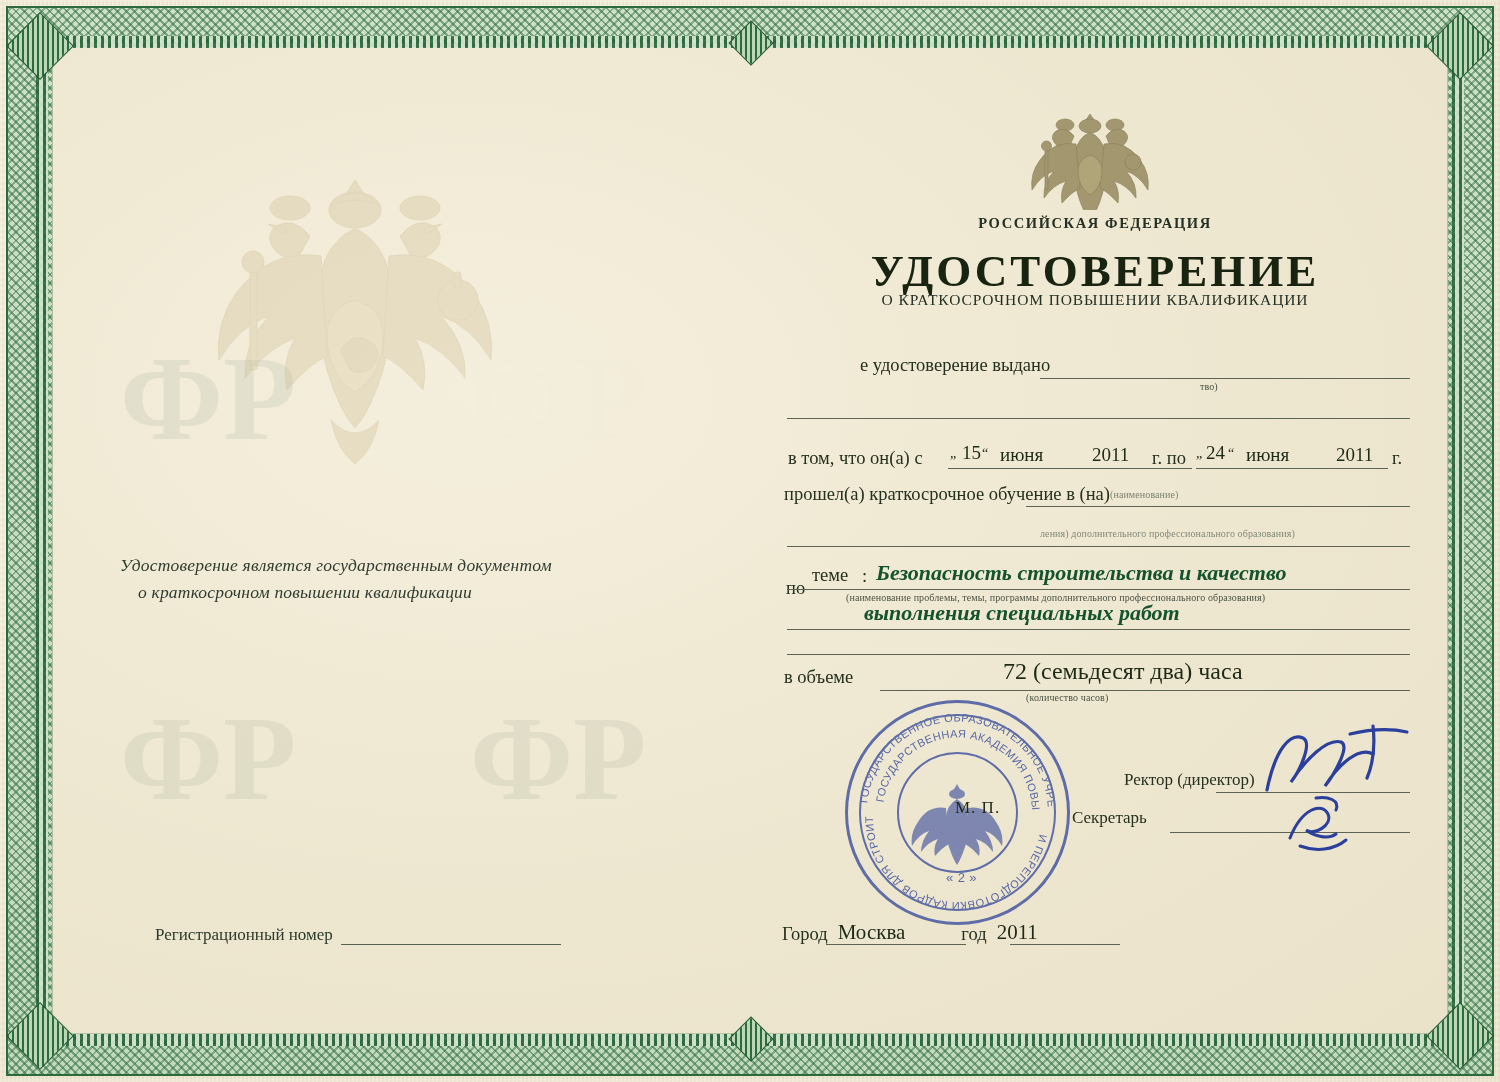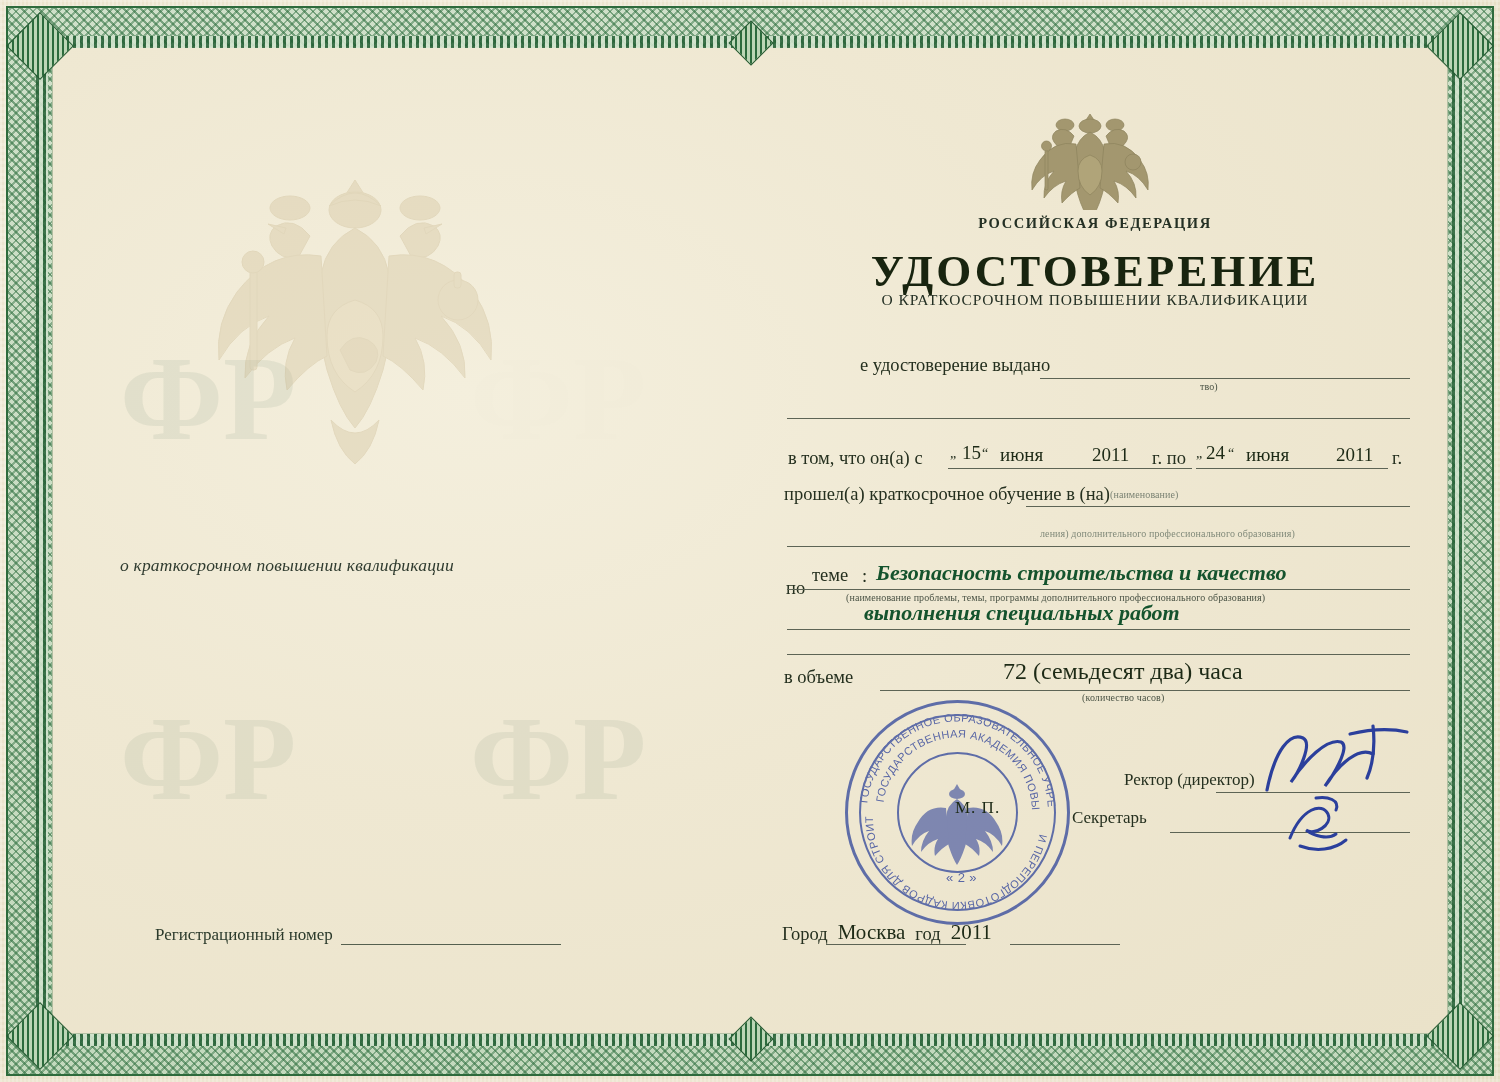--- a/index.html
+++ b/index.html
@@ -313,20 +313,21 @@
         <path d="M74 34 q22 -4 36 16 q10 13 8 30 q-9 -15 -22 -19 q11 12 10 27 q-9 -13 -22 -17 q6 10 4 22 q-10 -11 -18 -15z"></path>
         <rect x="15" y="40" width="3" height="40" rx="1.5"></rect>
         <circle cx="16.5" cy="36" r="5"></circle>
         <circle cx="103" cy="52" r="8"></circle>
         <path d="M60 45 q12 4 12 16 q0 16 -12 24 q-12 -8 -12 -24 q0 -12 12 -16z" fill="#9c8e5c"></path>
       </g>
     </svg>
   </div>
 
   <div class="left-note">
+    <div>Удостоверение является государственным документом</div>
     <div>о краткосрочном повышении квалификации</div>
   </div>
 
   <div class="reg-row">
     <span>Регистрационный номер</span>
     <span class="line"></span>
   </div>
 
   <div class="rf-title">РОССИЙСКАЯ ФЕДЕРАЦИЯ</div>
   <div class="main-title">УДОСТОВЕРЕНИЕ</div>
@@ -365,21 +366,21 @@
   <div class="topic" style="left:876px; top:560px;">Безопасность строительства и качество</div>
   <div class="rule" style="left:787px; top:589px; width:623px;"></div>
   <div class="hint" style="left:846px; top:592px;">(наименование проблемы, темы, программы дополнительного профессионального образования)</div>
   <div class="topic" style="left:864px; top:600px;">выполнения специальных работ</div>
   <div class="rule" style="left:787px; top:629px; width:623px;"></div>
   <div class="rule" style="left:787px; top:654px; width:623px;"></div>
 
   <div class="field" style="left:784px; top:667px;">в объеме</div>
   <div class="hand" style="left:1003px; top:658px; font-size:24px;">72 (семьдесят два) часа</div>
   <div class="rule" style="left:880px; top:690px; width:530px;"></div>
-  <div class="hint" style="left:1082px; top:692px;">(количество часов)</div>
+  <div class="hint" style="left:1026px; top:692px;">(количество часов)</div>
 
   <div class="seal">
     <div class="ring"></div>
     <div class="ring2"></div>
     <div class="ring3"></div>
     <svg viewBox="0 0 225 225" width="225" height="225">
       <defs>
         <path id="arc1" d="M22,112 a90,90 0 1,1 181,0"></path>
         <path id="arc2" d="M38,112 a74,74 0 1,1 149,0"></path>
         <path id="arc3" d="M196,118 a84,84 0 1,1 -168,0"></path>
@@ -421,19 +422,19 @@
     <g fill="none" stroke="#2b3f9c" stroke-width="3" stroke-linecap="round">
       <path d="M20 48 C 32 18, 52 12, 58 24 C 63 35, 44 46, 36 40 C 44 46, 58 50, 66 44"></path>
       <path d="M46 8 C 58 6, 70 10, 66 20"></path>
       <path d="M30 56 C 46 62, 64 60, 76 50"></path>
     </g>
   </svg>
 
   <div class="city-row">
     <span>Город</span>
     <span class="val">Москва</span>
-    <span style="">год</span>
+    <span style="margin-left:46px;">год</span>
     <span class="val">2011</span>
   </div>
   <div class="rule" style="left:826px; top:944px; width:140px;"></div>
   <div class="rule" style="left:1010px; top:944px; width:110px;"></div>
 
 </div>
 
 </body></html>

